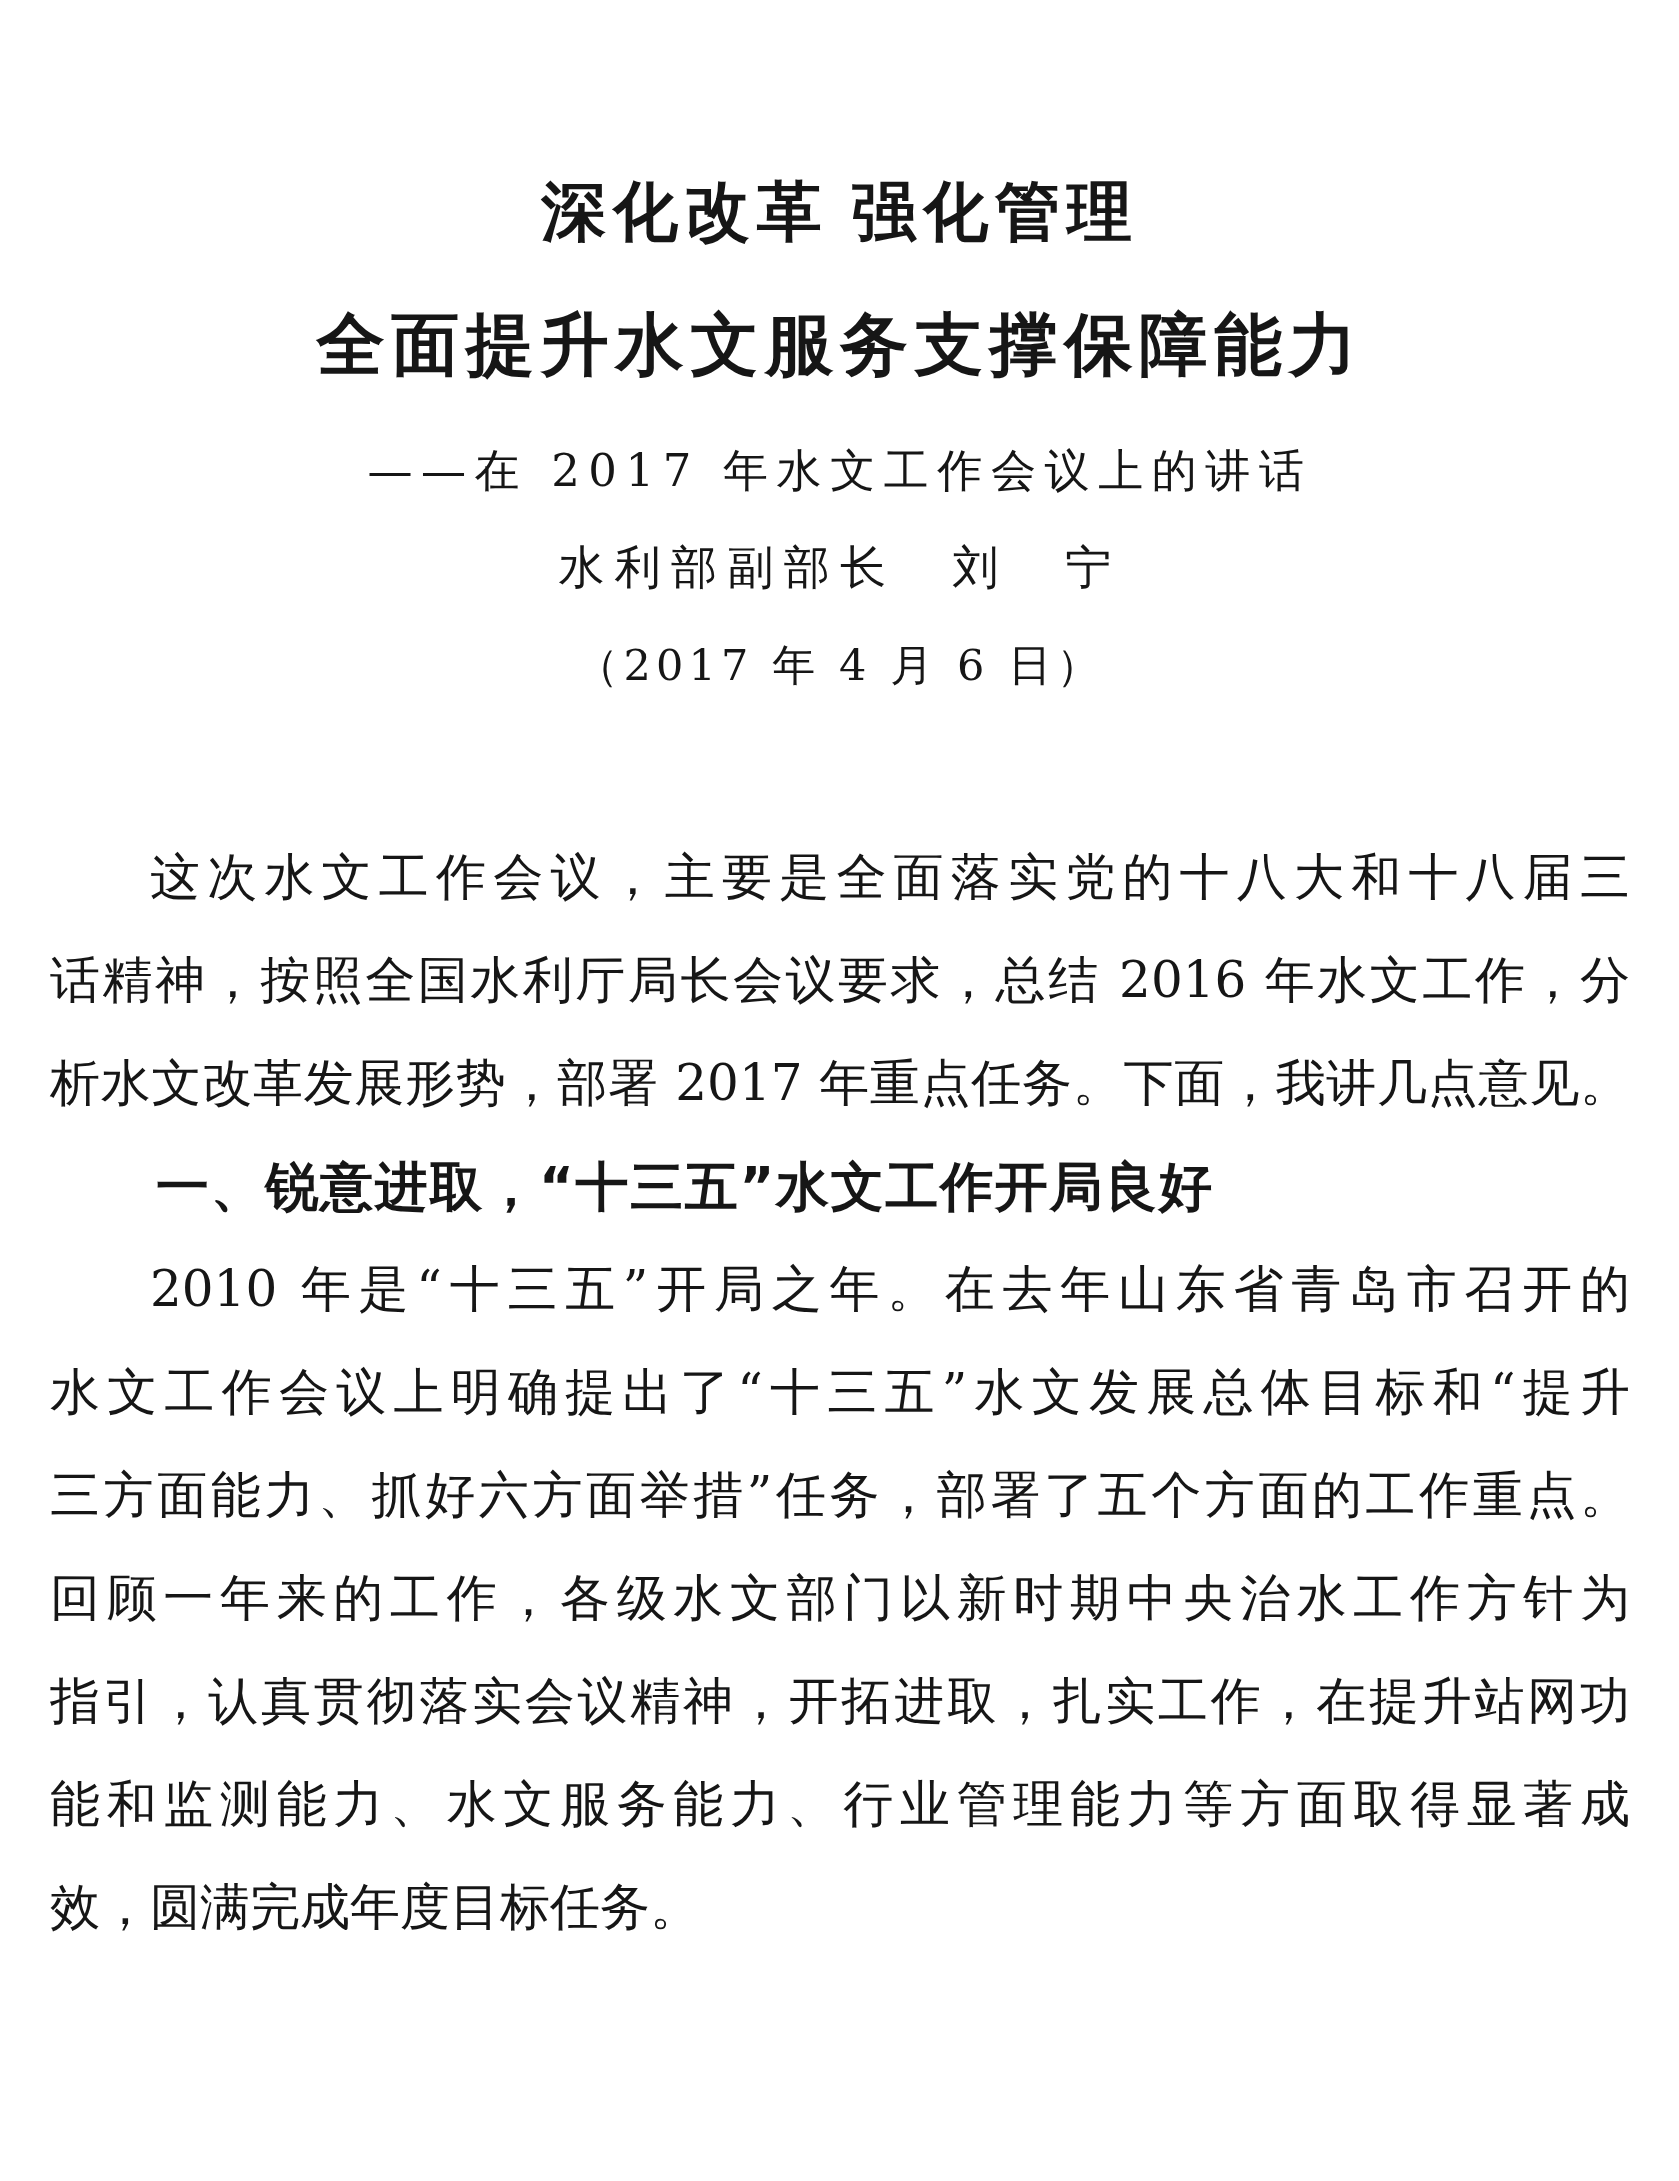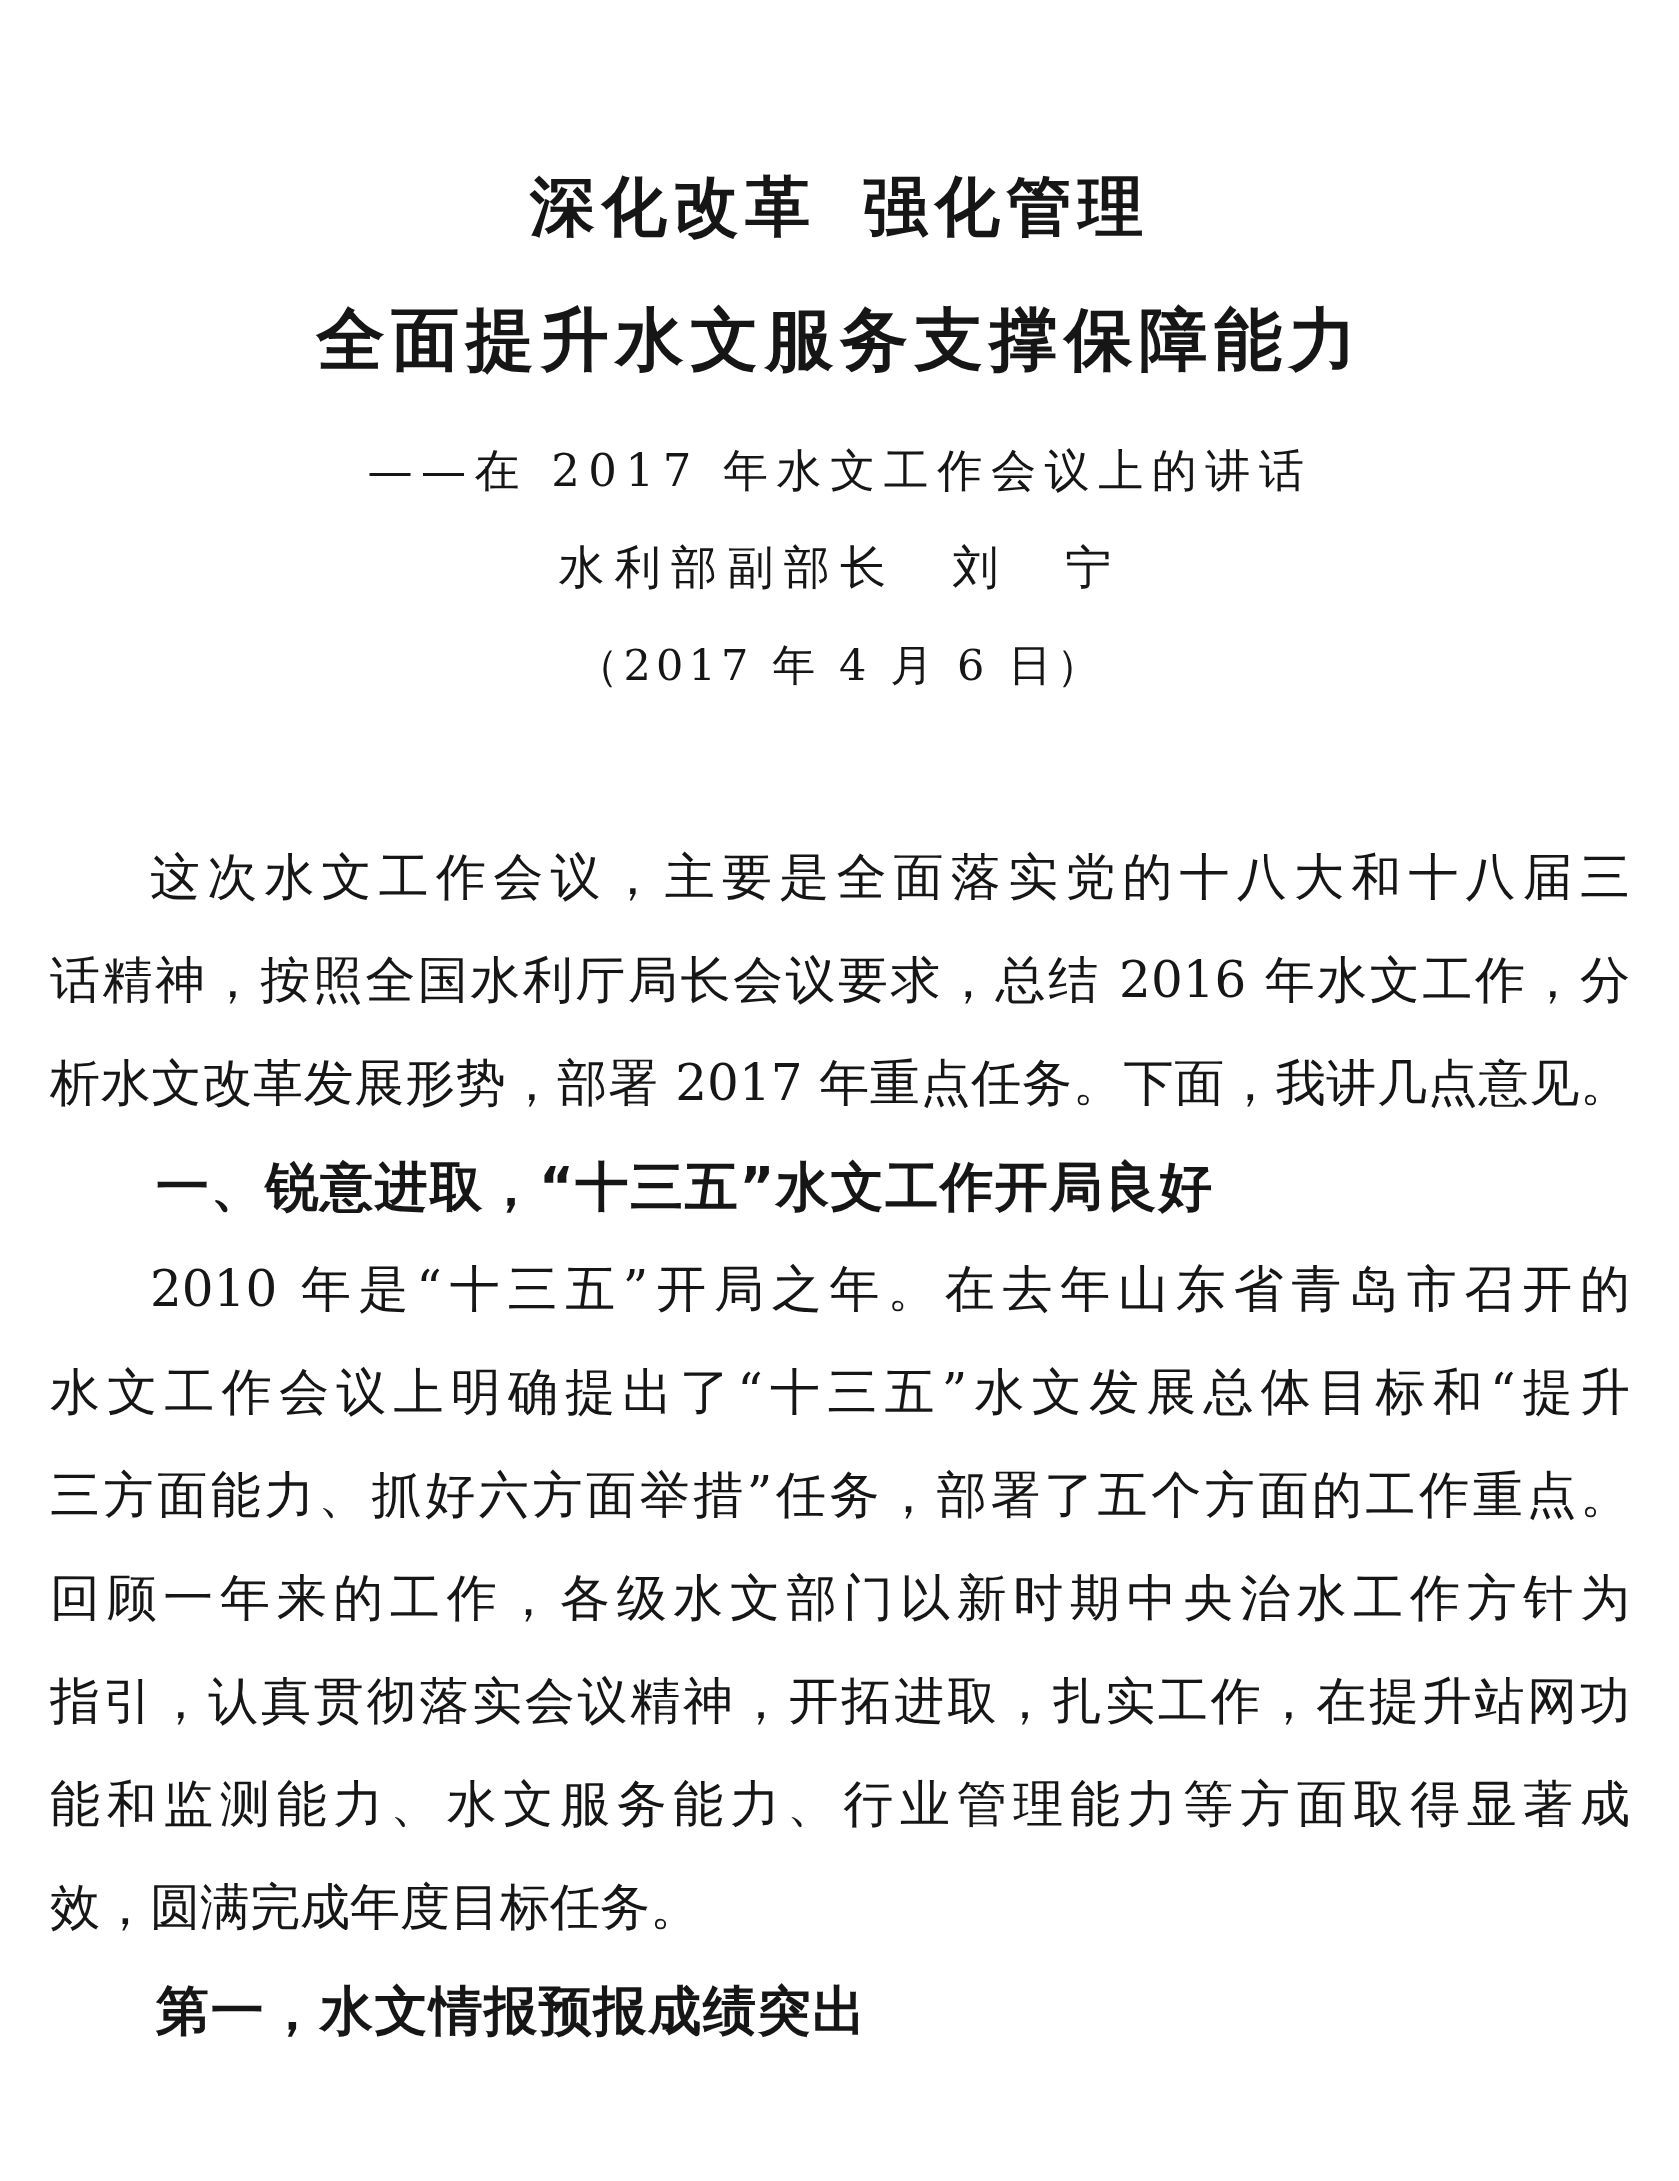--- a/index.html
+++ b/index.html
@@ -17,21 +17,21 @@
     overflow:hidden;
   }
   .center-line{
     position:absolute;
     left:0;
     right:0;
     text-align:center;
     white-space:nowrap;
   }
   .title{
-    font-family:Liberation Mono, monospace;
+    font-family:Liberation Serif, serif;
     font-weight:900;
   }
   .title1{
     top:171px;
     height:82px;
     line-height:82px;
     font-size:65px;
     letter-spacing:6.8px;
   }
   .title2{
@@ -107,16 +107,15 @@
       <div class="bline justify">话精神，按照全国水利厅局长会议要求，总结 2016 年水文工作，分</div>
       <div class="bline justify">析水文改革发展形势，部署 2017 年重点任务。下面，我讲几点意见。</div>
       <div class="bline heading indent">一、锐意进取，“十三五”水文工作开局良好</div>
       <div class="bline indent justify">2010 年是“十三五”开局之年。在去年山东省青岛市召开的</div>
       <div class="bline justify">水文工作会议上明确提出了“十三五”水文发展总体目标和“提升</div>
       <div class="bline justify">三方面能力、抓好六方面举措”任务，部署了五个方面的工作重点。</div>
       <div class="bline justify">回顾一年来的工作，各级水文部门以新时期中央治水工作方针为</div>
       <div class="bline justify">指引，认真贯彻落实会议精神，开拓进取，扎实工作，在提升站网功</div>
       <div class="bline justify">能和监测能力、水文服务能力、行业管理能力等方面取得显著成</div>
       <div class="bline">效，圆满完成年度目标任务。</div>
-      <div class="bline heading indent">第一，水文情报预报成绩突出</div>
     </div>
 </div>
 
 
 </body></html>

